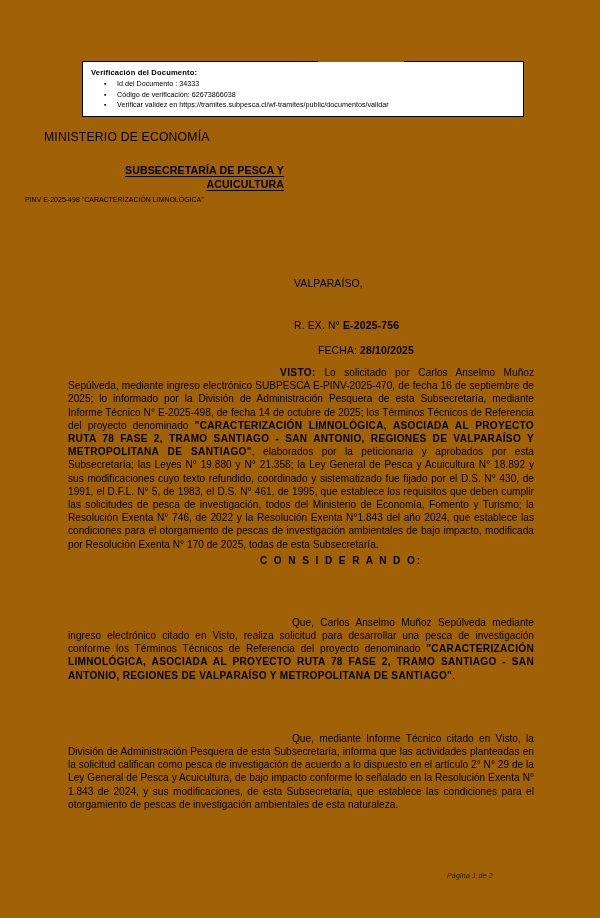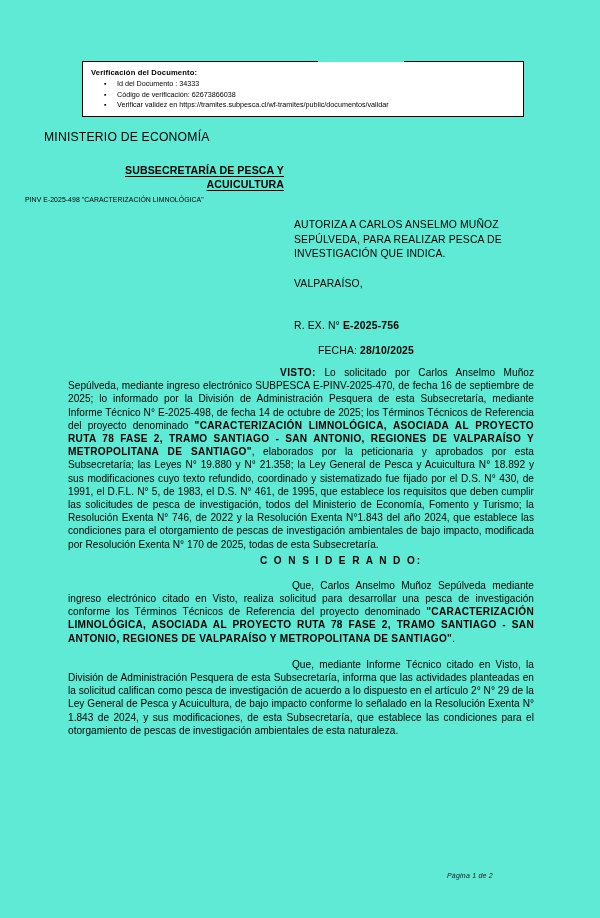--- a/index.html
+++ b/index.html
@@ -13,21 +13,21 @@
     font-family: "Liberation Sans", sans-serif;
     color: #000000;
     position: relative;
     overflow: hidden;
   }
 
   .page {
     position: relative;
     width: 600px;
     height: 918px;
-    background: #5eead4;
+    background: #a16207;
   }
 
   
   .verif-box {
     position: absolute;
     left: 82px;
     top: 62px;
     width: 442px;
     box-sizing: border-box;
     border: 1px solid #000;
@@ -167,20 +167,21 @@
     text-align: justify;
     text-justify: inter-word;
     margin: 0 0 0 0;
     letter-spacing: 0.02px;
   }
   .para.indent-visto {
     text-indent: 212px;
   }
   .para.indent-que {
     text-indent: 224px;
+    margin-top: 37px;
   }
   .para b {
     font-weight: bold;
     letter-spacing: 0.3px;
   }
   .visto-label {
     font-weight: bold;
     letter-spacing: 0.4px;
   }
   .considerando {
@@ -233,21 +234,20 @@
     <div class="line">MINISTERIO DE ECONOMÍA</div>
   </div>
 
   <div class="subsec">
     <u>SUBSECRETARÍA DE PESCA Y</u><br>
     <u>ACUICULTURA</u>
   </div>
 
   <div class="pinv-line">PINV E-2025-498 "CARACTERIZACIÓN LIMNOLÓGICA"</div>
 
-  <div class="resol-title">AUTORIZA A CARLOS ANSELMO MUÑOZ SEPÚLVEDA, PARA REALIZAR PESCA DE INVESTIGACIÓN QUE INDICA.</div>
   <div class="valparaiso">VALPARAÍSO,</div>
   <div class="rex">
     <span>R. EX. N°</span>
     <b>E-2025-756</b>
   </div>
   <div class="fecha">
     <span>FECHA:</span>
     <b>28/10/2025</b>
   </div>
 

